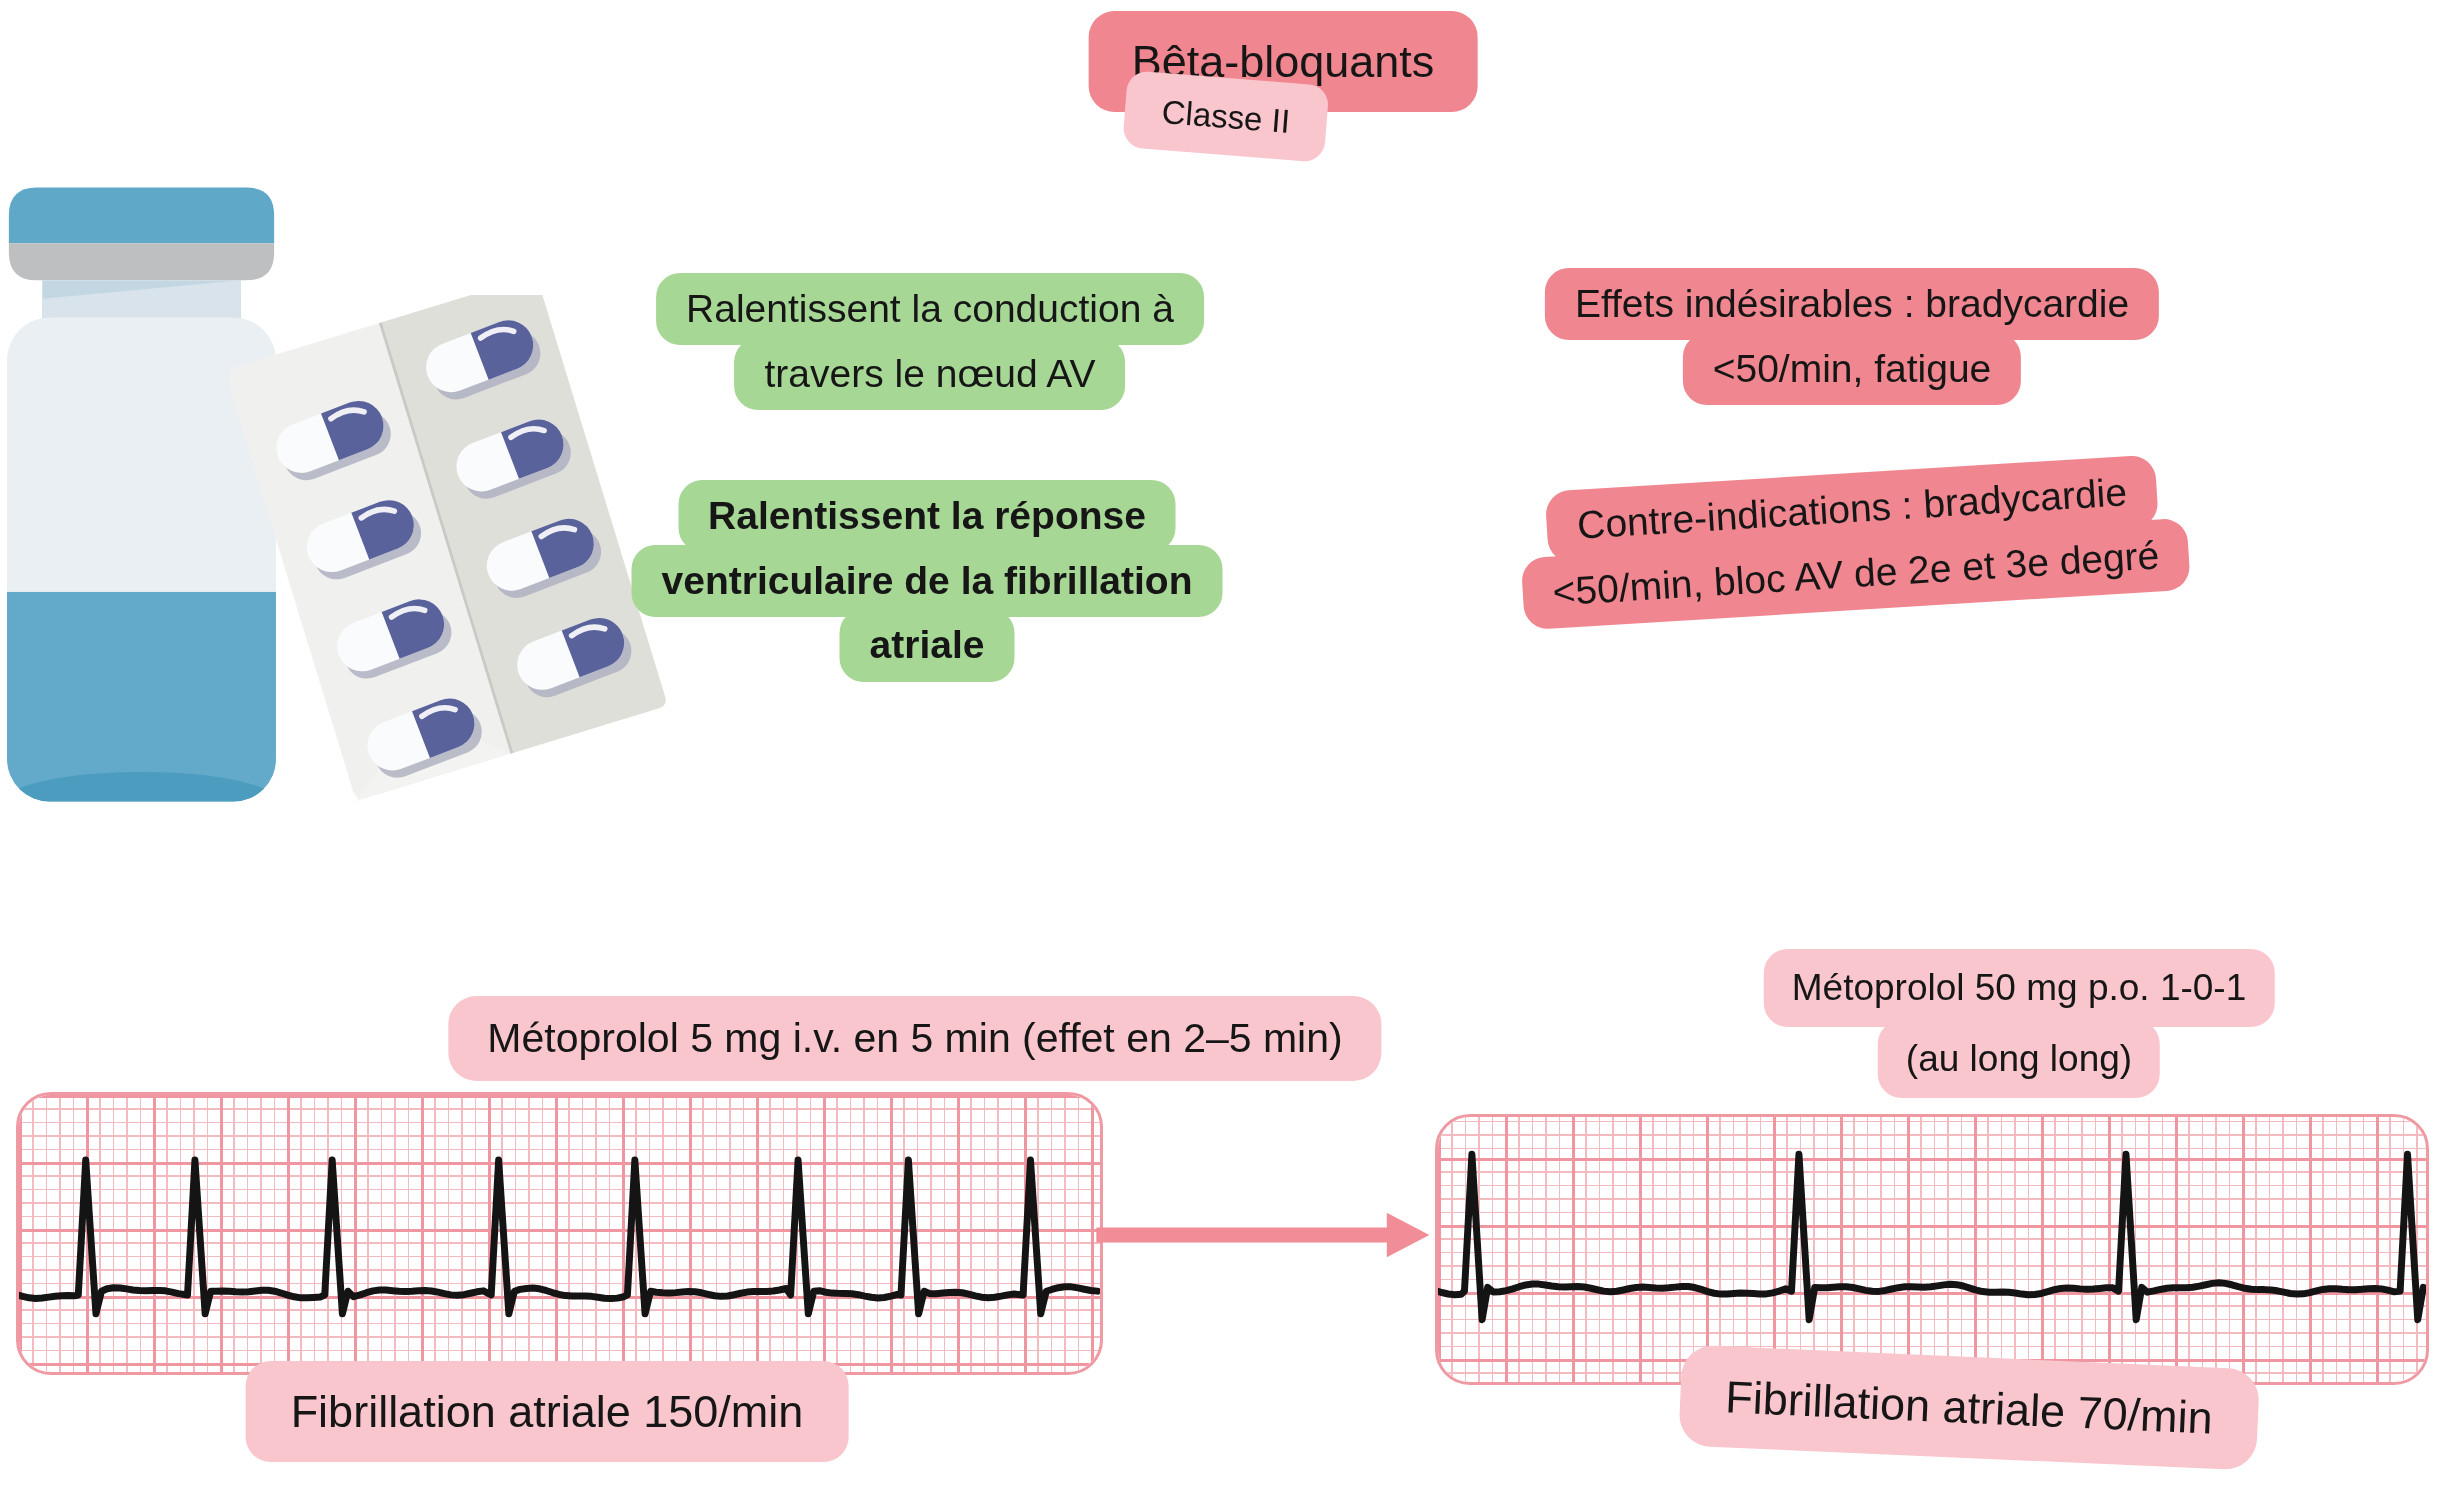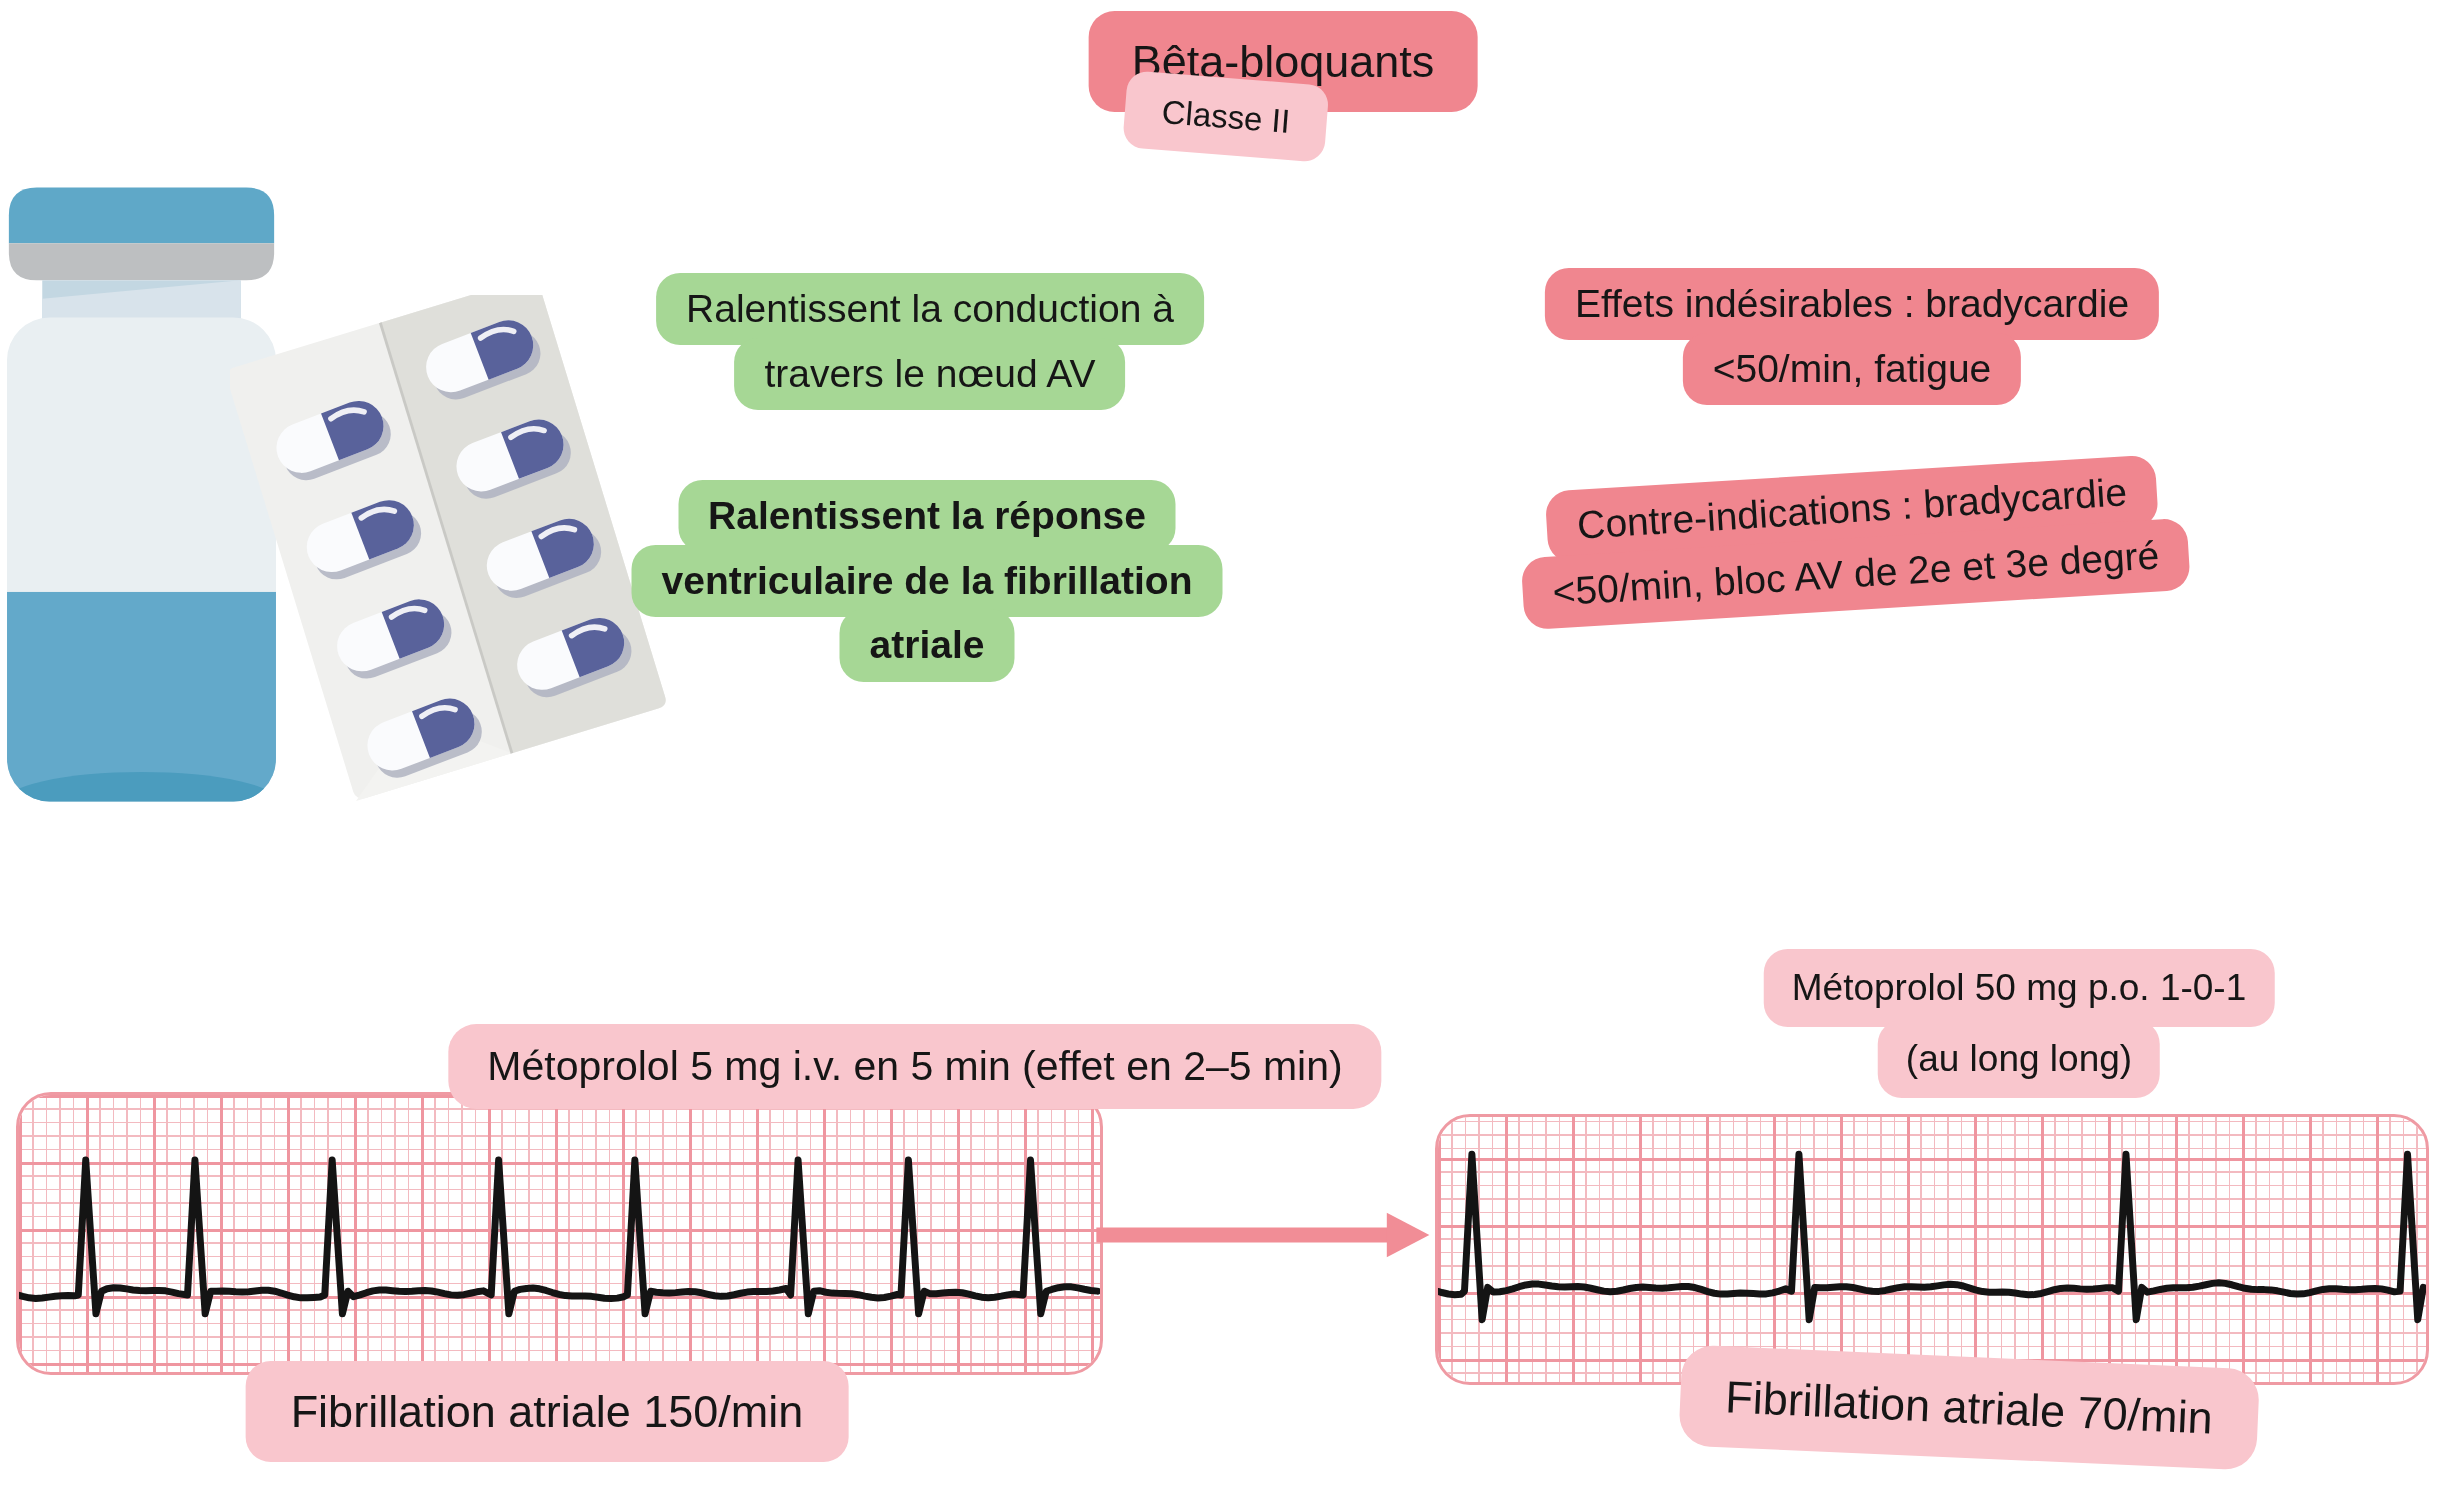--- a/index.html
+++ b/index.html
@@ -140,21 +140,21 @@
     <svg viewBox="0 0 1064 284" preserveAspectRatio="none">
         <path d="M0 187.0 L4.0 188.1 L11.0 189.7 L18.0 190.4 L25.0 190.0 L28.5 186.6 L36.5 39.8 L47.5 217.3 L53.5 182.6 L59.5 187.5 L66.5 187.2 L73.5 186.1 L80.5 184.2 L87.5 181.9 L94.5 180.0 L101.5 179.0 L108.5 179.1 L115.5 180.1 L122.5 181.2 L129.5 182.0 L136.5 182.1 L143.5 181.8 L150.5 181.7 L157.5 182.2 L164.5 183.5 L171.5 185.1 L178.5 186.6 L185.5 187.2 L192.5 186.7 L199.5 185.4 L206.5 183.8 L213.5 182.7 L220.5 182.3 L227.5 182.7 L234.5 183.3 L241.5 183.5 L248.5 183.1 L255.5 182.3 L262.5 181.6 L269.5 181.7 L276.5 182.8 L283.5 184.8 L290.5 187.1 L297.5 188.9 L304.5 189.8 L311.5 189.7 L318.5 189.2 L325.5 188.7 L332.5 188.8 L339.5 189.2 L346.5 189.7 L353.5 189.6 L360.5 188.5 L367.5 186.5 L374.5 184.2 L380.7 186.6 L388.7 39.8 L399.7 217.3 L405.7 182.6 L411.7 182.9 L418.7 183.0 L425.7 182.5 L432.7 182.0 L439.7 181.9 L446.7 182.7 L453.7 184.2 L460.7 185.8 L467.7 186.8 L474.7 186.9 L481.7 185.9 L488.7 184.3 L495.7 182.9 L502.7 182.0 L509.7 181.9 L516.7 182.2 L523.7 182.4 L530.7 182.0 L537.7 181.0 L544.7 179.9 L551.7 179.3 L558.7 179.7 L565.7 181.1 L572.7 183.3 L579.7 185.5 L586.7 187.1 L593.7 187.7 L600.7 187.7 L607.7 187.6 L614.7 187.9 L621.7 188.7 L628.7 189.8 L635.7 190.5 L642.7 190.3 L649.7 189.1 L656.7 187.1 L663.7 185.1 L670.7 183.7 L677.7 183.2 L684.7 183.6 L691.7 184.2 L698.7 184.6 L705.7 184.3 L712.7 183.7 L719.7 183.1 L726.7 183.1 L732.9 186.6 L740.9 39.8 L751.9 217.3 L757.9 182.6 L763.9 187.7 L770.9 186.4 L777.9 184.8 L784.9 183.5 L791.9 183.0 L798.9 182.9 L805.9 182.9 L812.9 182.5 L819.9 181.3 L826.9 179.8 L833.9 178.3 L840.9 177.7 L847.9 178.3 L854.9 179.8 L861.9 181.8 L868.9 183.6 L875.9 184.6 L882.9 185.0 L889.9 185.0 L896.9 185.3 L903.9 186.3 L910.9 187.7 L917.9 189.1 L924.9 189.8 L931.9 189.5 L938.9 188.2 L945.9 186.3 L952.9 184.8 L959.9 184.0 L966.9 184.0 L973.9 184.7 L980.9 185.2 L987.9 185.2 L994.9 184.7 L1001.9 184.0 L1008.9 183.7 L1015.9 184.2 L1022.9 185.6 L1029.9 187.4 L1036.1 186.6 L1044.1 39.8 L1055.1 217.3 L1061.1 182.6" fill="none" stroke="#141414" stroke-width="7.5" stroke-linejoin="round" stroke-linecap="round"></path>
       </svg>
   </div>
 
   <svg class="abs" style="left:1085px;top:1198px;z-index:4;" width="352" height="74" viewBox="0 0 380 80" aria-hidden="true">
     <line x1="12" y1="40" x2="330" y2="40" stroke="var(--c-arrow,#F18D96)" stroke-width="16"></line>
     <polygon points="326,16 372,40 326,64" fill="var(--c-arrow,#F18D96)"></polygon>
   </svg>
 
-  <div class="badge badge-pink badge-treat" style="left:915px;top:1024px;">Métoprolol 5 mg i.v. en 5 min (effet en 2–5 min)</div>
+  <div class="badge badge-pink badge-treat" style="left:915px;top:996px;">Métoprolol 5 mg i.v. en 5 min (effet en 2–5 min)</div>
   <div class="hl pink" style="left:2019px;top:949px;">
       <div class="line">Métoprolol 50 mg p.o. 1-0-1</div>
       <div class="line">(au long long)</div>
     </div>
 
   <div class="badge badge-pink badge-rhythm" style="left:547px;top:1361px;border-radius:25px;">Fibrillation atriale 150/min</div>
   <div class="badge badge-pink badge-rhythm rot-cw" style="left:1969px;top:1357px;">Fibrillation atriale 70/min</div>
 
 </div>
 

